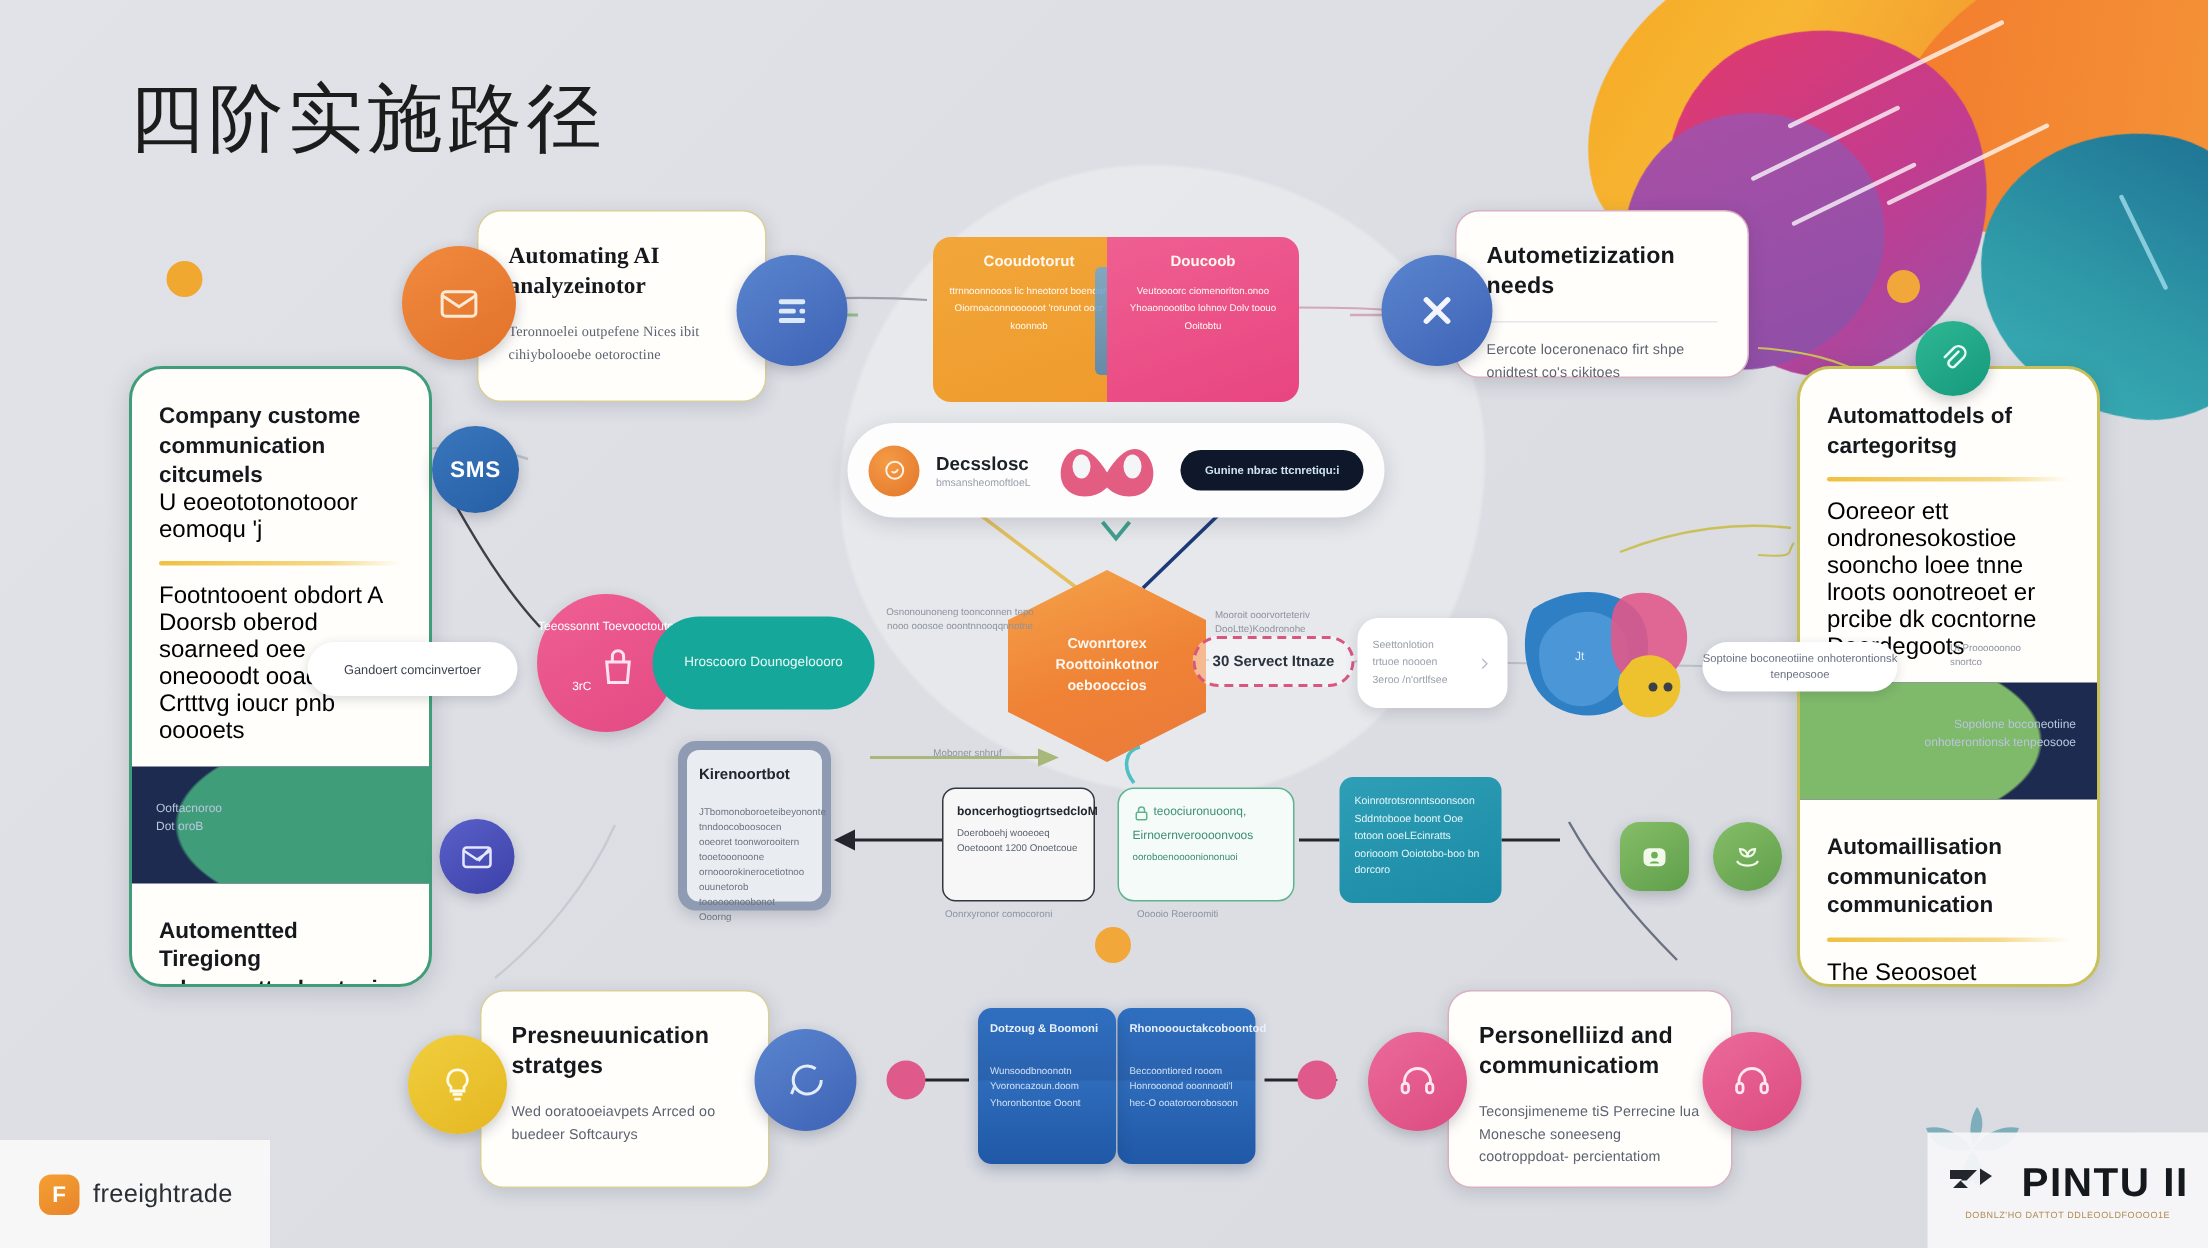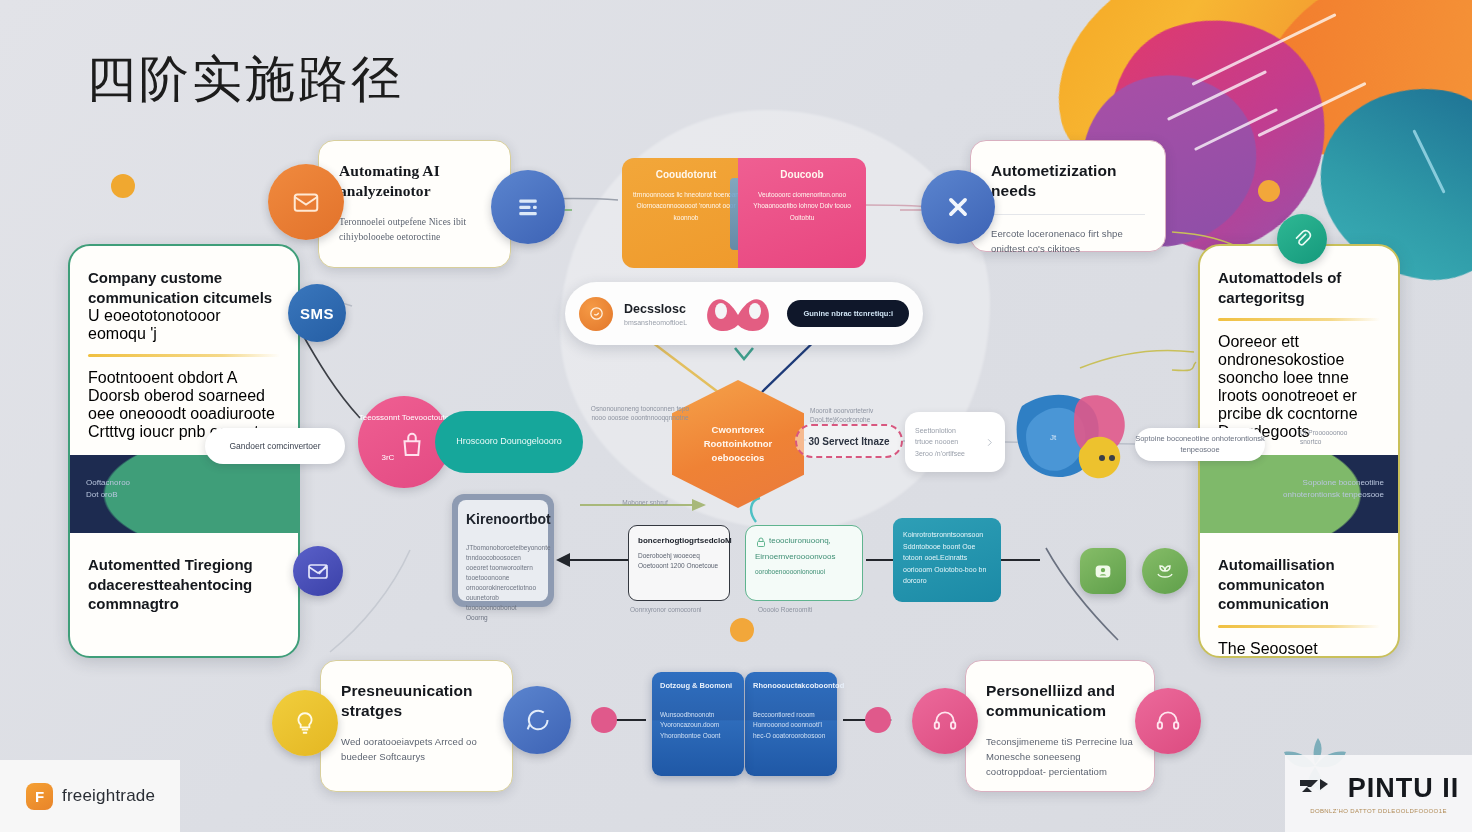--- a/index.html
+++ b/index.html
@@ -93,21 +93,21 @@
     border: 1.5px solid #d8cf9b; }
   #card-personalized  { left: 965px; top: 660px; width: 190px; height: 132px;
     border: 1.5px solid #d9b0c0; }
 
   
   .tall {
     position: absolute; border-radius: 22px; overflow: hidden;
     box-shadow: 0 4px 16px rgba(40,45,60,.18);
     background: #fffefb;
   }
-  #col-left  { left: 68px;  top: 244px; width: 232px; height: 414px;
+  #col-left  { left: 86px;  top: 244px; width: 202px; height: 414px;
     border: 2px solid #3f9e79; }
   #col-right { left: 1198px; top: 244px; width: 202px; height: 414px;
     border: 2px solid #c9c05a; }
   .tall .seg { padding: 22px 18px 14px; }
   .tall .band {
     height: 78px; position: relative; overflow: hidden;
     background: #1d2b50;
   }
   .band-swoosh {
     position: absolute; inset: 0;
@@ -209,21 +209,21 @@
   
   #phone-mock {
     position: absolute; left: 452px; top: 494px; width: 102px; height: 113px;
     background: #8e9bb2; border-radius: 12px; padding: 6px;
     box-shadow: 0 3px 10px rgba(40,45,60,.2);
   }
   #phone-mock .screen {
     background: #e9ecf1; border-radius: 8px; height: 100%;
     padding: 9px 8px; font-size: 6.5px; color: #6d7482; line-height: 1.55;
   }
-  #phone-mock .screen b { font-size: 14px; color: #20252e; display: block; margin-bottom: 12px; }
+  #phone-mock .screen b { font-size: 10px; color: #20252e; display: block; margin-bottom: 12px; }
   #note-dark {
     position: absolute; left: 628px; top: 525px; width: 102px; height: 76px;
     background: #f7f7f8; border: 1.5px solid #33373f; border-radius: 9px;
     padding: 9px 9px; font-size: 6.5px; color: #5c6370; line-height: 1.6;
   }
   #note-dark b { font-size: 8px; color: #20252e; display: block; margin-bottom: 3px; }
   #note-green {
     position: absolute; left: 745px; top: 525px; width: 118px; height: 76px;
     background: #f4fbf8; border: 1.5px solid #5fb48f; border-radius: 11px;
     padding: 9px; font-size: 8px; color: #3e8f74; line-height: 1.6;

